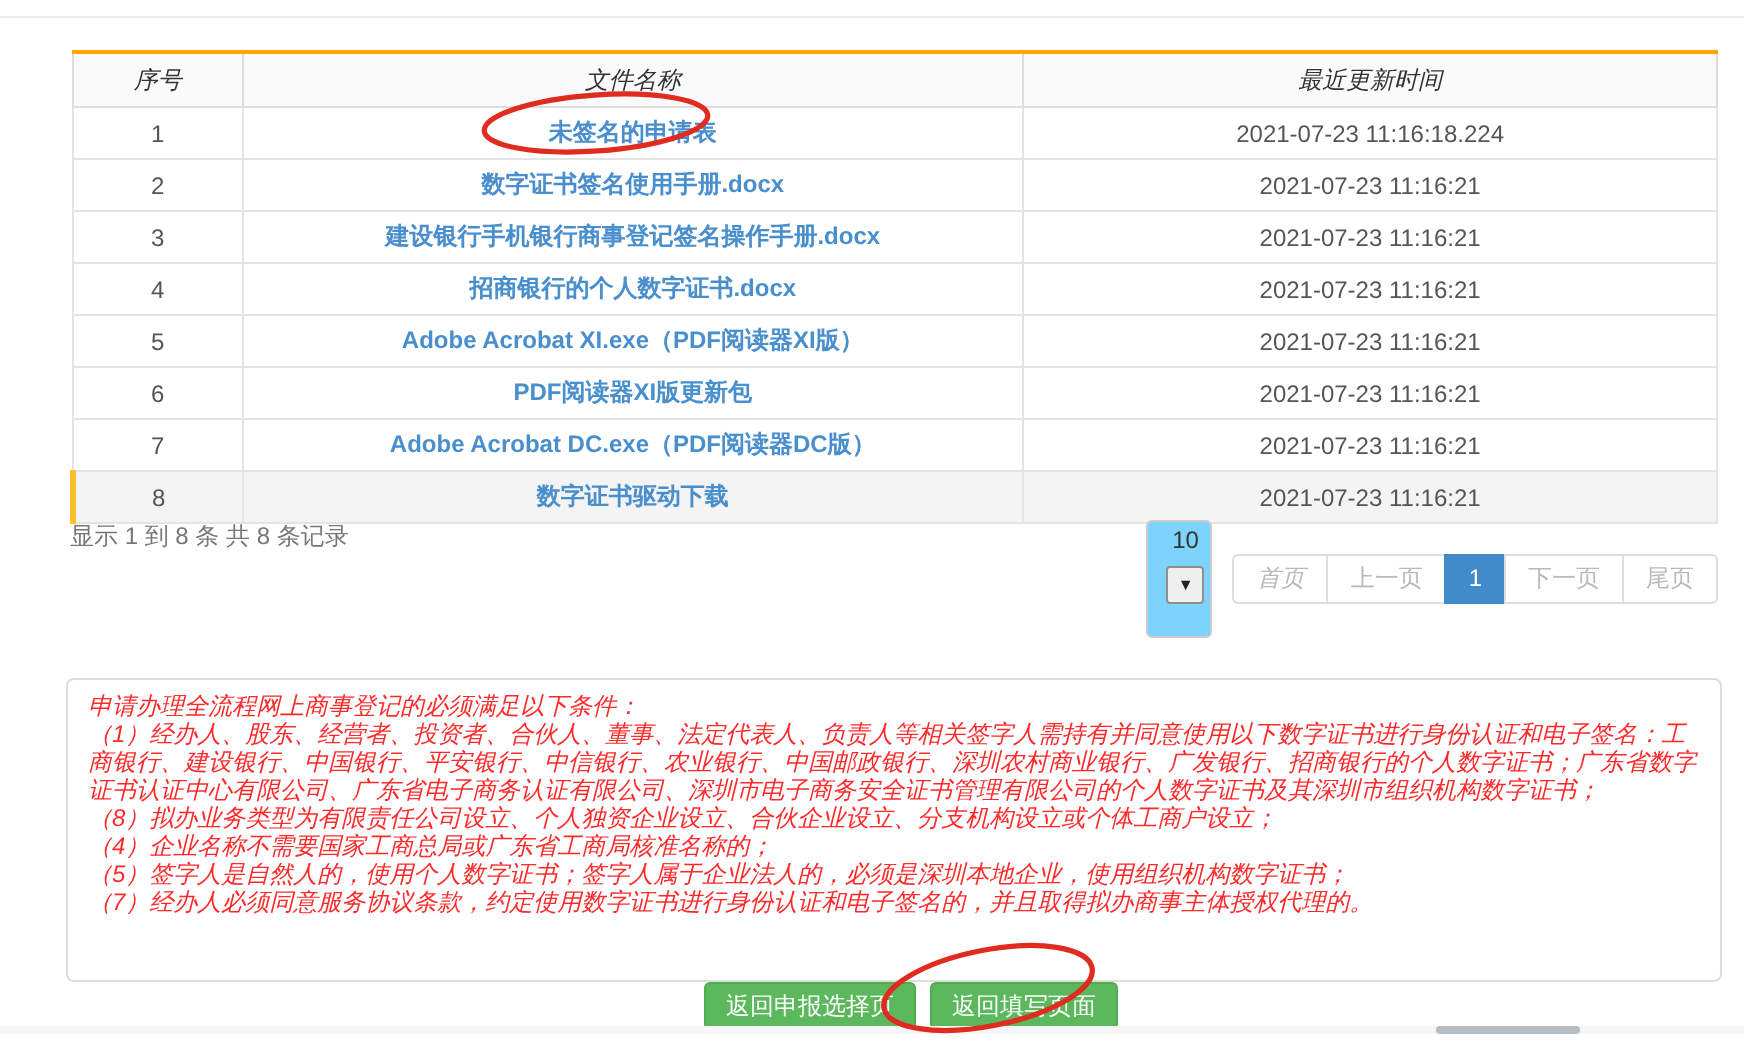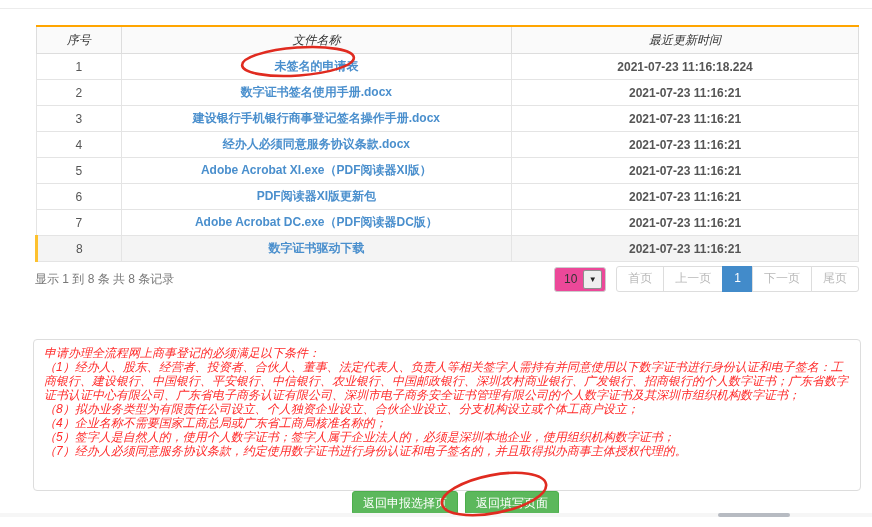--- a/index.html
+++ b/index.html
@@ -13,38 +13,38 @@
   table.file-table { width:100%; border-collapse:collapse; border-top:2px solid var(--accent_orange,#ffa500); font-size:12px; }
   table.file-table th {
     background:#fafafa; font-weight:normal; color:#333;
     border:1px solid #ddd; height:26px; text-align:center; padding:0 4px;font-style:italic;
   }
   table.file-table td {
     border:1px solid #e4e4e4; height:25px; text-align:center; padding:0 4px; color:#555;
   }
   .col-no   { width:10.3%; }
   .col-name { width:47.5%; }
-  .col-time { width:42.2%;font-weight:bold; }
+  .col-time { width:42.2%; }
   a.file-link { color:var(--link_blue,#4a8fcd); text-decoration:none; cursor:pointer;font-weight:bold; }
   tr.highlighted td { background:#f4f4f4; }
   tr.highlighted td:first-child { border-left:3px solid var(--highlight_yellow,#fdc12e); }
 
   
   .pagination { position:absolute; top:260px; left:35px; width:824px; height:38px;
-    display:flex; justify-content:space-between; align-items:center; }
+    display:flex; justify-content:space-between; align-items:flex-start; }
   .page-summary { font-size:12px; color:#777; }
   .page-controls { display:flex; align-items:center; }
   .page-size { display:inline-flex; align-items:center; border:1px solid #ccc; border-radius:3px;
-    padding:2px 3px 2px 9px; gap:6px; font-size:12px; color:#333; background:#ec4899; cursor:pointer; }
+    padding:2px 3px 16px 9px; gap:6px; font-size:12px; color:#333; background:#7dd3fc; cursor:pointer;flex-direction:column; }
   .ps-btn { display:inline-flex; align-items:center; justify-content:center; width:17px; height:17px;
     border:1px solid #8f8f8f; background:#efefef; font-size:8px; color:#222; border-radius:2px; cursor:pointer; }
   .btn-group { display:inline-flex; margin-left:10px; }
   .pg-btn { font-size:12px; color:#b9b9b9; background:#fff; border:1px solid #ddd;
     padding:5px 11px; margin-left:-1px; cursor:pointer; line-height:1.1; }
-  .pg-btn:first-child { border-top-left-radius:3px; border-bottom-left-radius:3px; margin-left:0; }
+  .pg-btn:first-child { border-top-left-radius:3px; border-bottom-left-radius:3px; margin-left:0;font-style:italic; }
   .pg-btn:last-child { border-top-right-radius:3px; border-bottom-right-radius:3px; }
   .pg-btn.active { background:var(--active_page_blue,#428bca); border-color:var(--active_page_blue,#428bca); color:#fff; }
 
   
   .notice { position:absolute; top:339px; left:33px; width:806px; height:138px;
     border:1px solid #ddd; border-radius:4px; padding:6px 10px;
     color:var(--notice_red,#ff2b2b); font-size:12px; line-height:14px; overflow:hidden;font-style:italic; }
   .notice div { margin:0; }
 
   
@@ -87,21 +87,21 @@
       <td class="col-name"><a href="#" class="file-link">数字证书签名使用手册.docx</a></td>
       <td class="col-time">2021-07-23 11:16:21</td>
     </tr>
           <tr>
       <td class="col-no">3</td>
       <td class="col-name"><a href="#" class="file-link">建设银行手机银行商事登记签名操作手册.docx</a></td>
       <td class="col-time">2021-07-23 11:16:21</td>
     </tr>
           <tr>
       <td class="col-no">4</td>
-      <td class="col-name"><a href="#" class="file-link">经办人必须同意服务协议条款.docx</a></td>
+      <td class="col-name"><a href="#" class="file-link">招商银行的个人数字证书.docx</a></td>
       <td class="col-time">2021-07-23 11:16:21</td>
     </tr>
           <tr>
       <td class="col-no">5</td>
       <td class="col-name"><a href="#" class="file-link">Adobe Acrobat XI.exe（PDF阅读器XI版）</a></td>
       <td class="col-time">2021-07-23 11:16:21</td>
     </tr>
           <tr>
       <td class="col-no">6</td>
       <td class="col-name"><a href="#" class="file-link">PDF阅读器XI版更新包</a></td>

